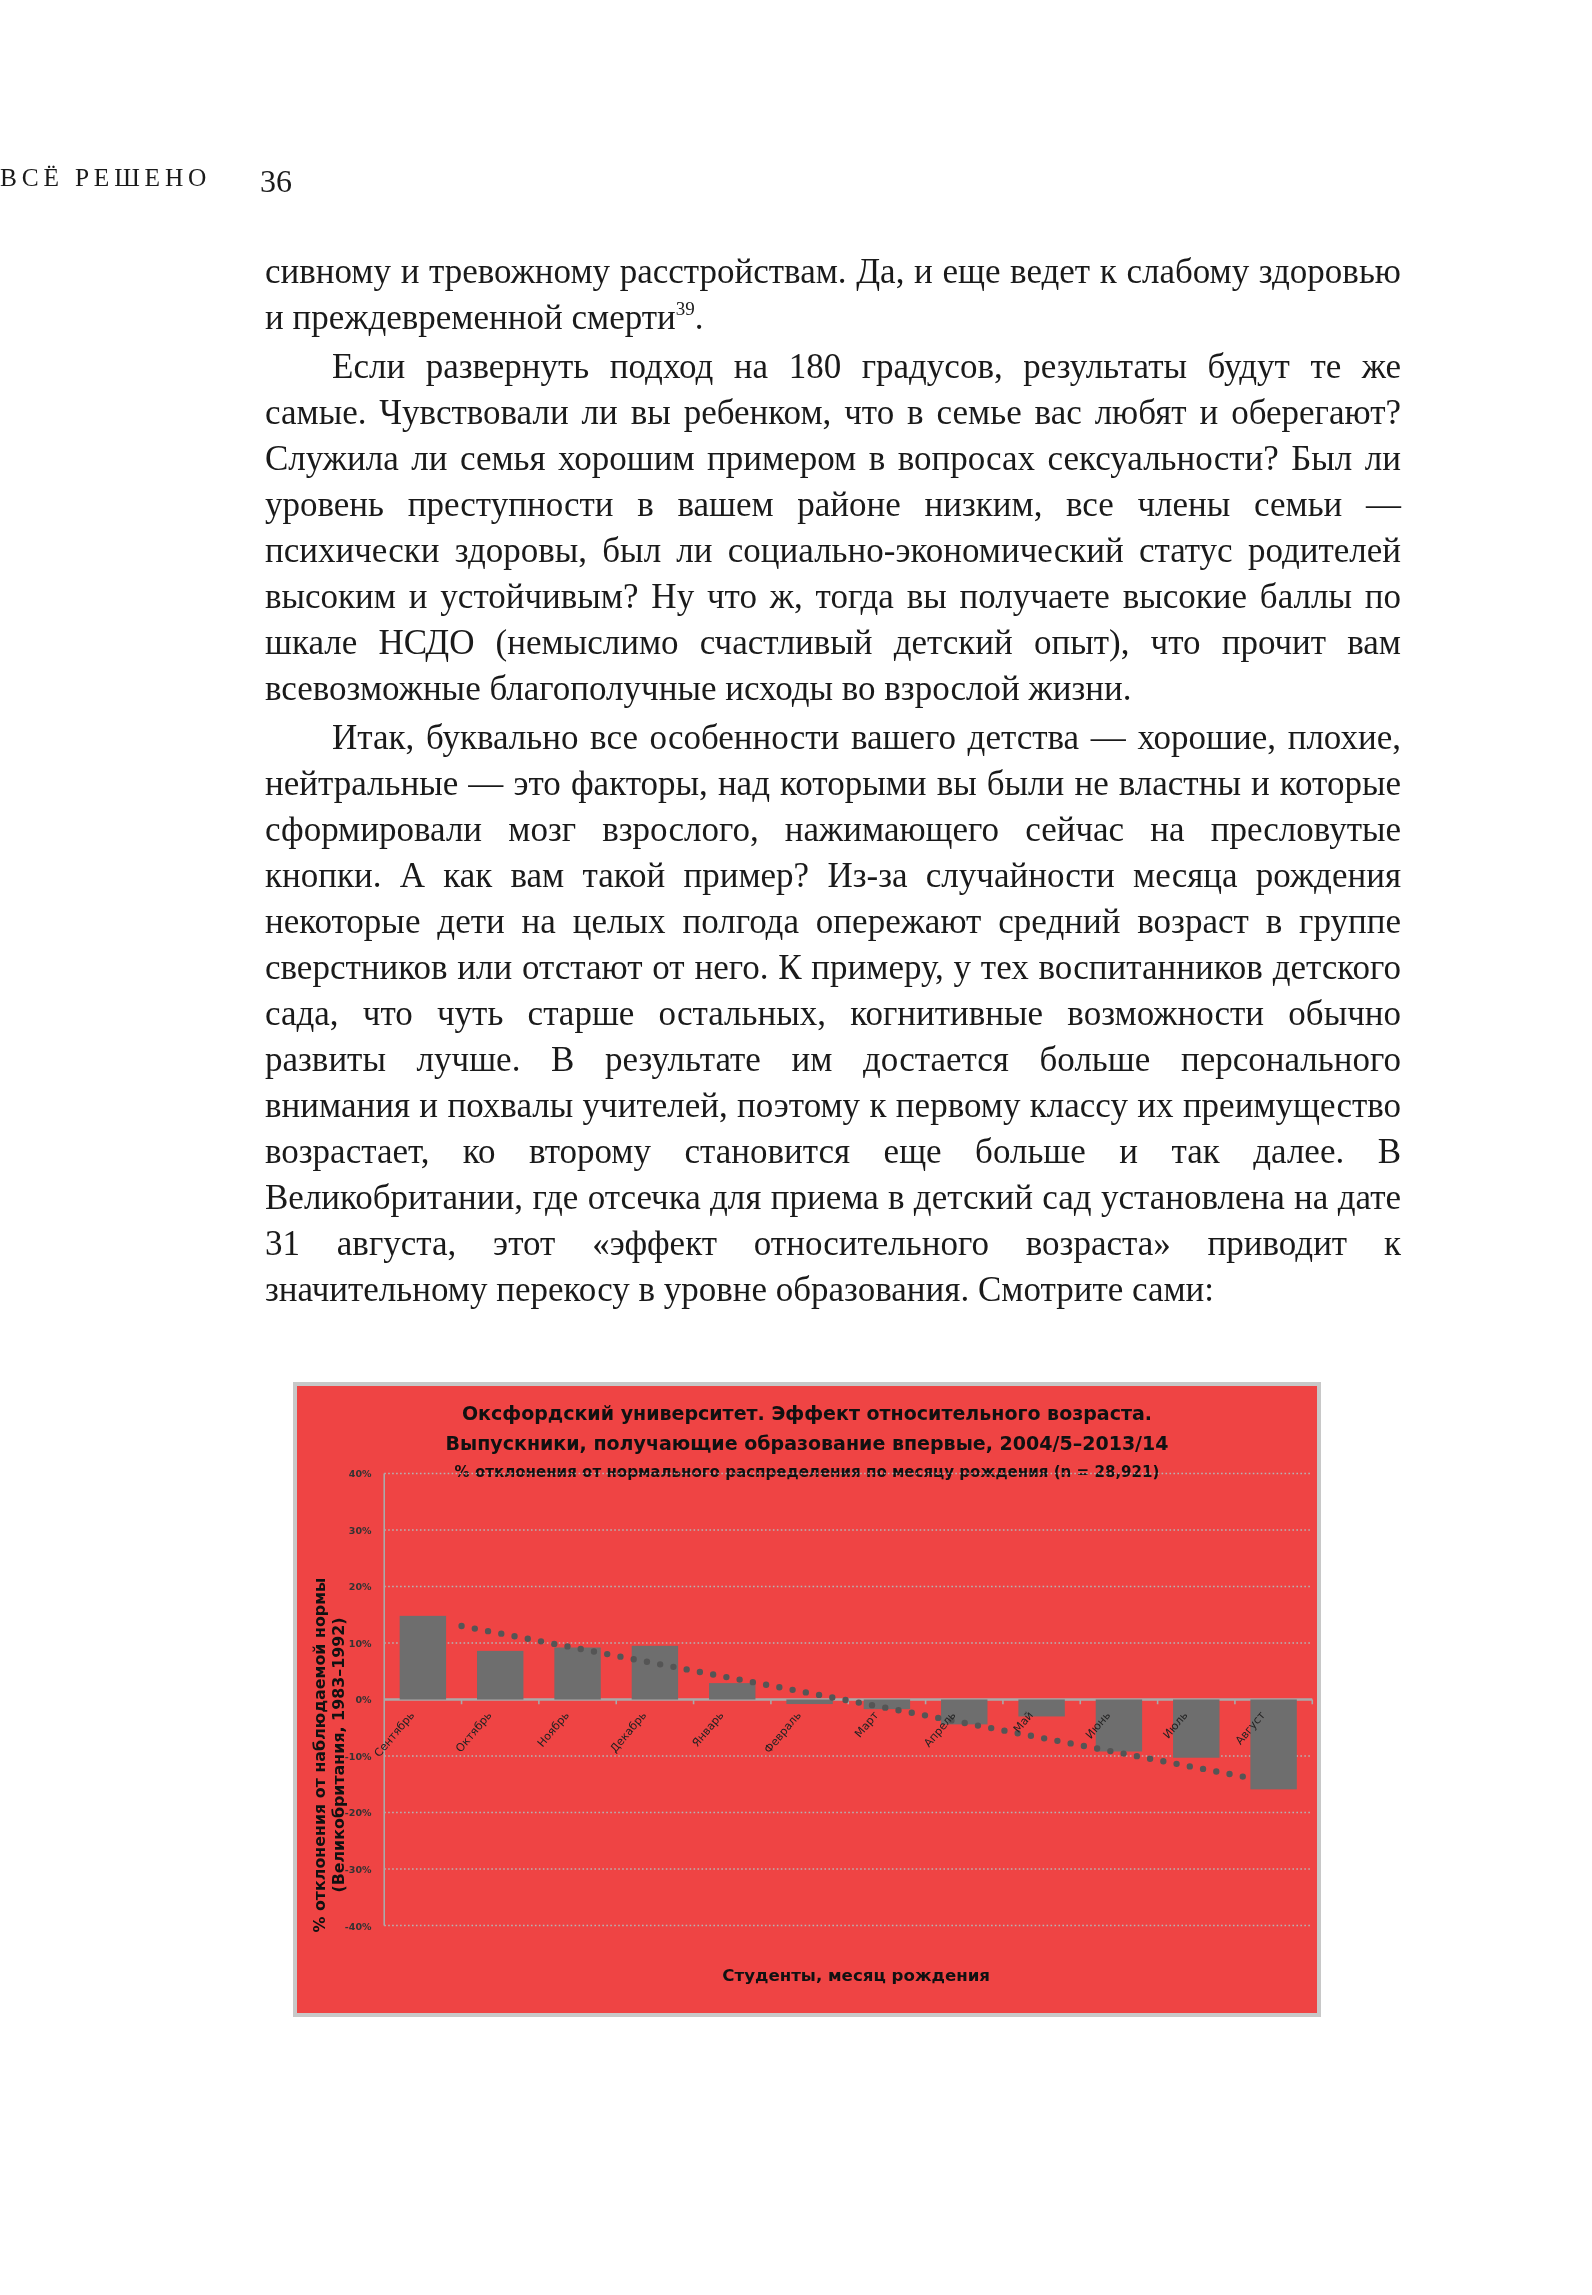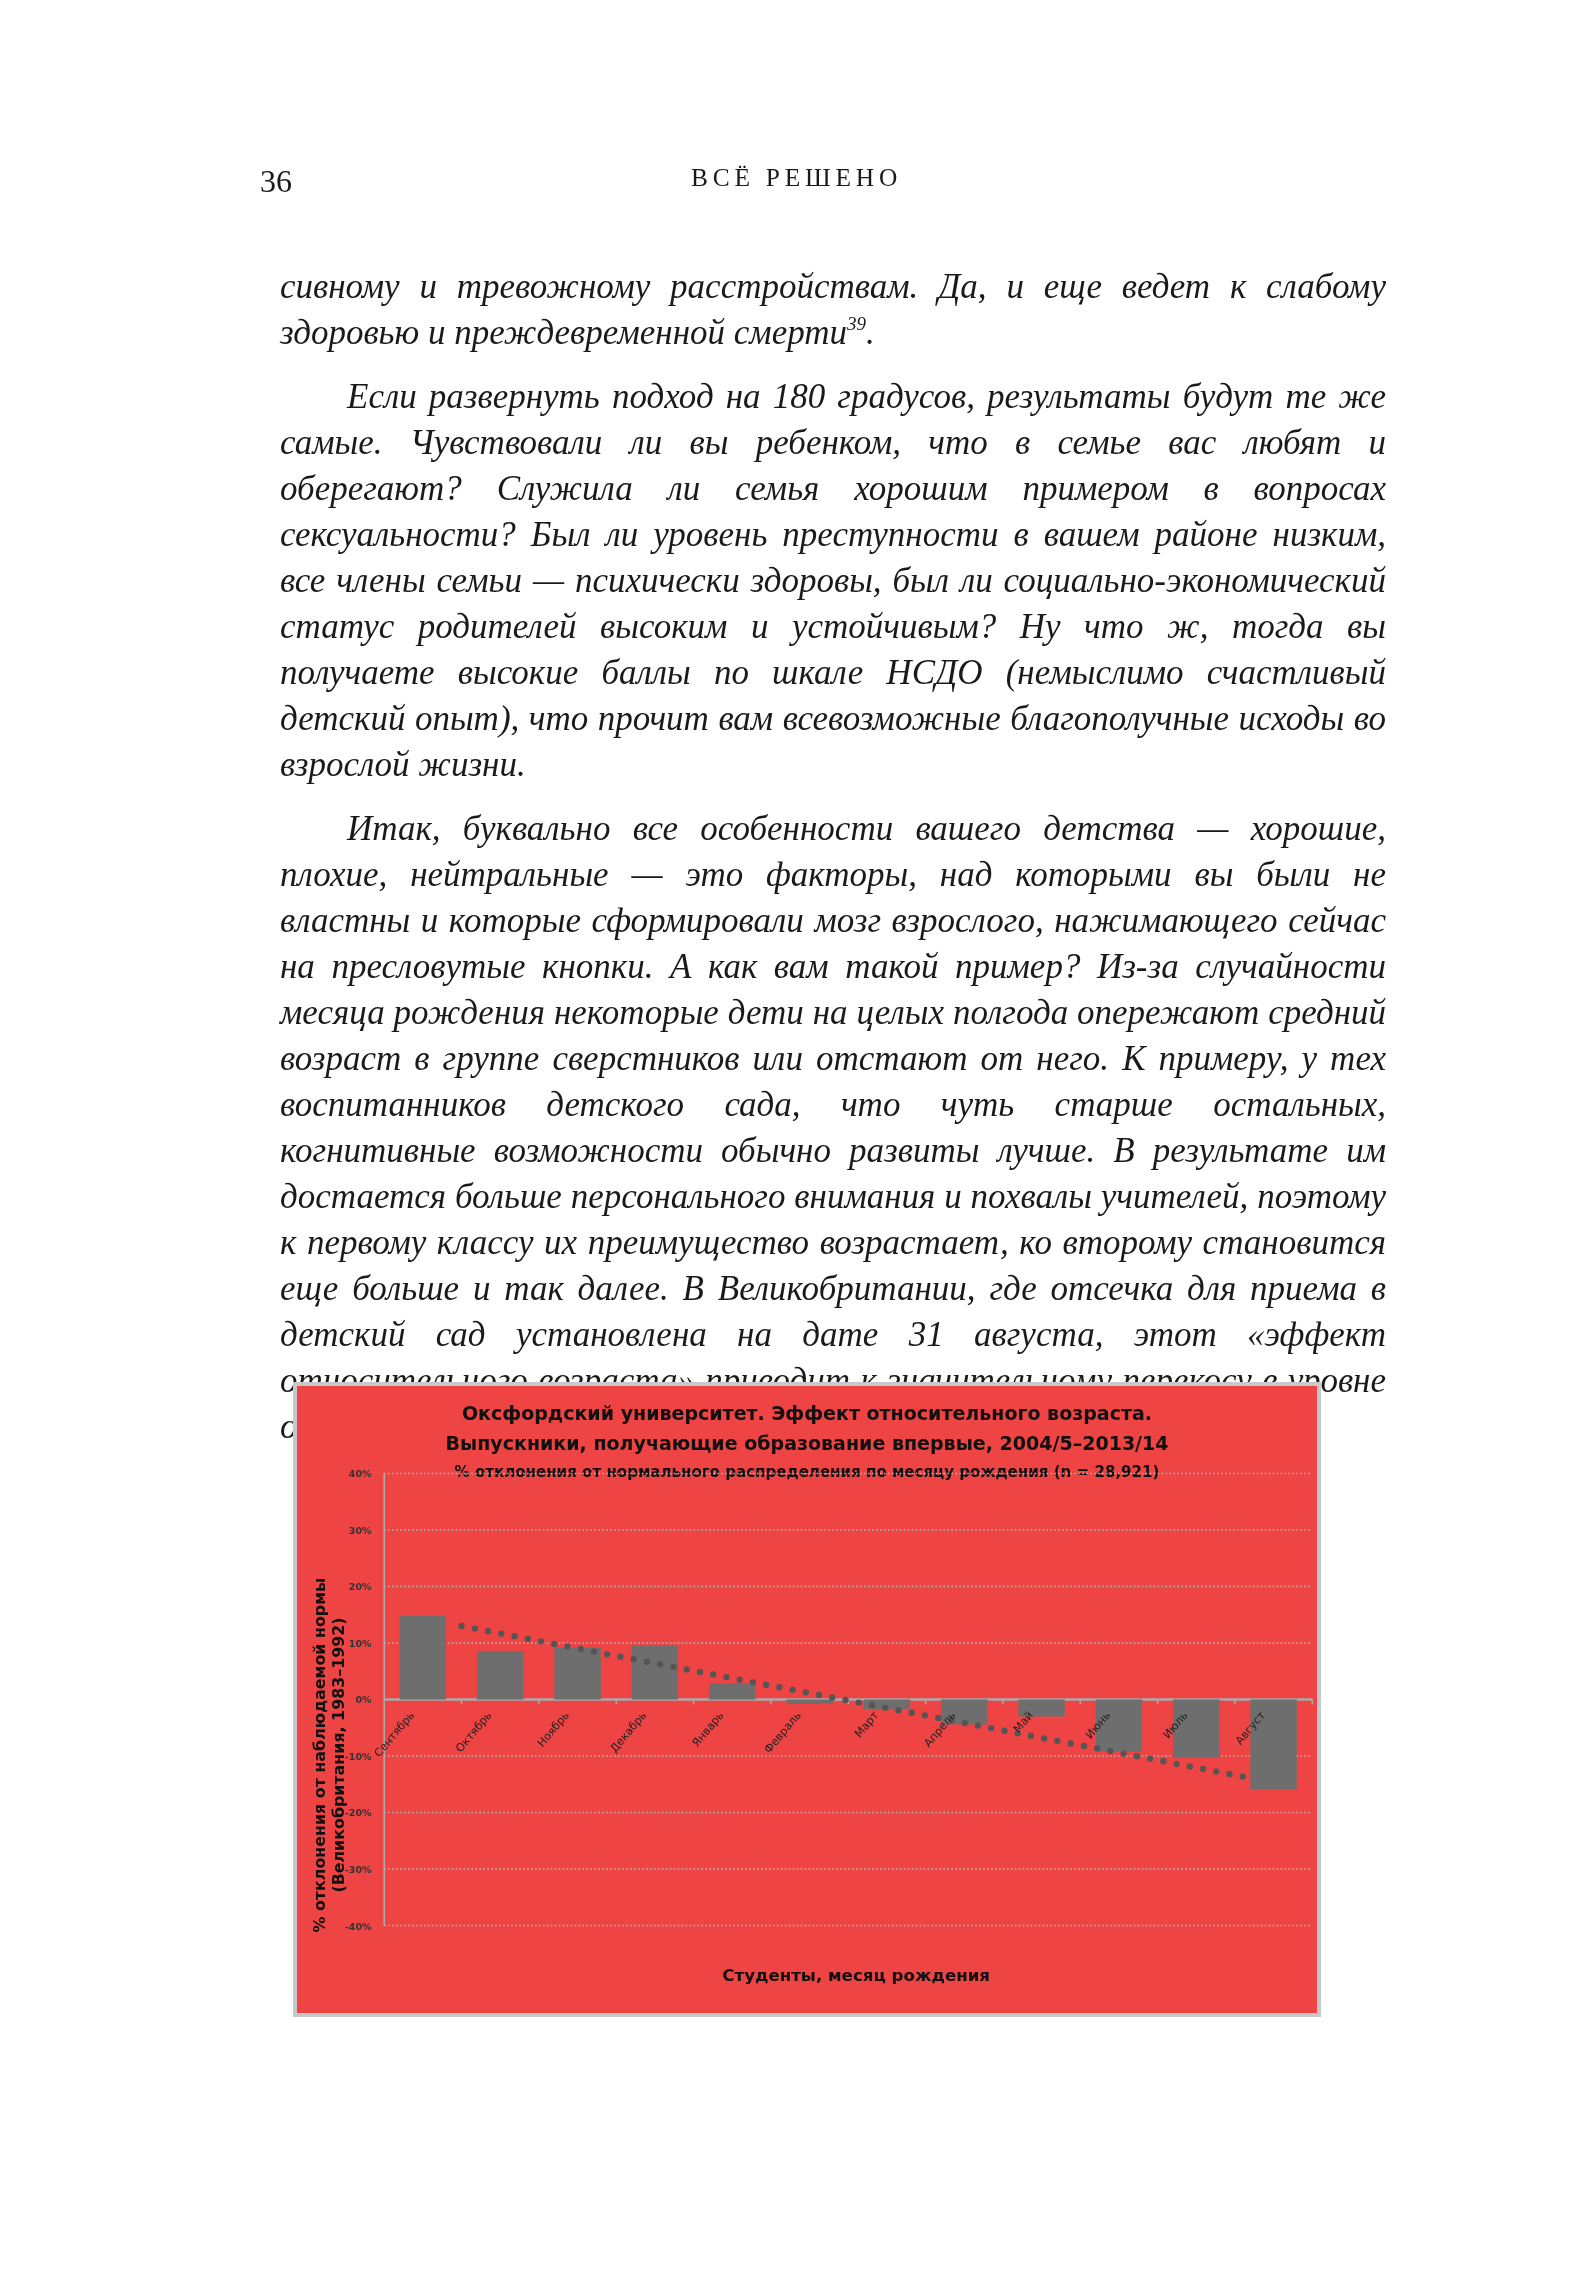--- a/index.html
+++ b/index.html
@@ -1,20 +1,20 @@
 <!DOCTYPE html>
 <html style="font-size:12.7px"><head>
 <meta charset="utf-8">
 <style>
   html, body { margin: 0; padding: 0; background: #ffffff; }
   body { width: 1593px; height: 2295px; position: relative; overflow: hidden; color: #1a1a1a; }
   .page-number { position: absolute; left: 260px; top: 163px; font-family: "Liberation Serif", serif; font-size: 32px; }
-  .running-head { position: absolute; left: 0; width: 1593px; top: 163px; text-align: center; font-family: "Liberation Serif", serif; font-size: 25.4px; letter-spacing: 4.8px; }
+  .running-head { position: absolute; left: 0; width: 1593px; top: 163px; font-family: "Liberation Serif", serif; font-size: 25.4px; letter-spacing: 4.8px; }
   .body-text { position: absolute; left: 262px; top: 246px; width: 1142px; font-family: "Liberation Serif", serif; font-size: 35px; line-height: 46px; text-align: justify; }
-  .body-text p { margin: 18px; font-style: italic; }
+  .body-text p { margin: 3px; }
   .body-text p.indent { text-indent: 67px; }
   .body-text sup { font-size: 19px; vertical-align: 14.3px; line-height: 0; }
   .chart-frame { position: absolute; left: 293px; top: 1382px; width: 1028px; height: 635px; border: 4px solid #c8c8c8; background: #ef4444; box-sizing: border-box; }
   .chart-frame svg { position: absolute; left: -4px; top: -4px; }
   .chart-title { font-family: "DejaVu Sans", sans-serif; font-weight: bold; fill: #111; }
 </style>
 </head>
 <body>
 
 <div class="page-number">36</div>

